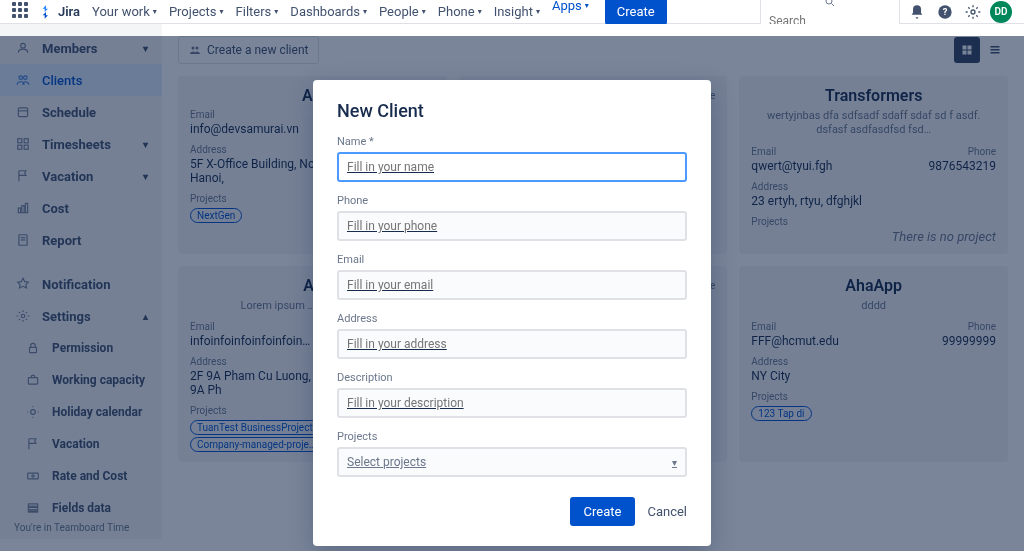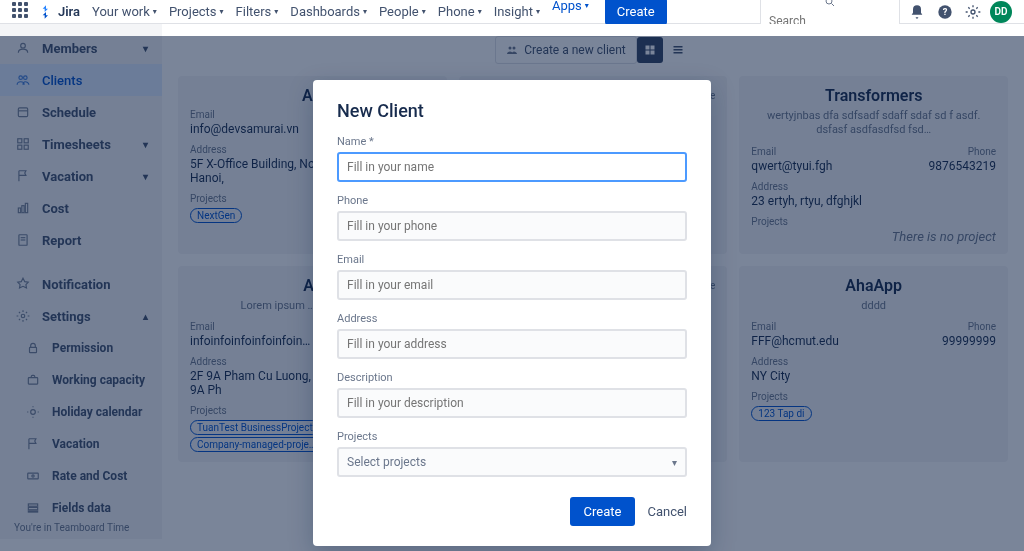--- a/index.html
+++ b/index.html
@@ -26,21 +26,21 @@
 .sidebar { width: 162px; background: #f4f5f7; padding: 8px 0; font-size: 13px; color: #42526e; position: relative; }
 .sidebar .item { display: flex; align-items: center; gap: 10px; padding: 7px 14px; cursor: pointer; font-weight: bold; }
 .sidebar .item.sub { padding-left: 24px; font-size: 12px; }
 .sidebar .item.active { background: #deebff; color: #0052cc; font-weight: 500; }
 .sidebar .item .sicon { width: 18px; height: 18px; display: flex; align-items: center; justify-content: center; opacity: 0.7; }
 .sidebar .item .label { flex: 1; }
 .sidebar .item .exp { font-size: 10px; }
 .sidebar .footer { position: absolute; bottom: 6px; left: 14px; font-size: 10px; color: #6b778c; }
 
 .main { flex: 1; background: #fff; padding: 12px 16px; overflow: hidden; }
-.main-header { display: flex; align-items: center; justify-content: center; margin-bottom: 12px; }
+.main-header { display: flex; align-items: center; justify-content: space-between; margin-bottom: 12px; }
 .create-client-btn { background: #fff; border: 1px solid #dfe1e6; padding: 6px 10px; font-size: 12px; color: #42526e; border-radius: 3px; display: flex; align-items: center; gap: 6px; cursor: pointer; }
 .view-toggle { display: flex; gap: 2px; }
 .view-toggle .vbtn { width: 26px; height: 26px; display: flex; align-items: center; justify-content: center; background: #344563; color: #fff; border-radius: 3px; cursor: pointer; }
 .view-toggle .vbtn.off { background: transparent; color: #42526e; }
 
 .cards { display: grid; grid-template-columns: 1fr 1fr 1fr; gap: 12px; }
 .card { background: #f4f5f7; border-radius: 4px; padding: 10px 12px; font-size: 11px; color: #6b778c; }
 .card .title { text-align: center; font-size: 16px; font-weight: 600; color: #172b4d; margin-bottom: 4px; }
 .card .desc { text-align: center; font-size: 11px; color: #6b778c; margin-bottom: 8px; line-height: 1.3; }
 .card .row { display: flex; justify-content: space-between; gap: 10px; margin-bottom: 8px; }
@@ -48,21 +48,21 @@
 .card .flabel { font-size: 10px; color: #6b778c; margin-bottom: 2px; }
 .card .fval { font-size: 12px; color: #172b4d; }
 .card .empty { font-style: italic; color: #6b778c; font-size: 13px; text-align: right; }
 .card .tag { display: inline-block; border: 1px solid #0052cc; color: #0052cc; font-size: 10px; padding: 1px 6px; border-radius: 10px; margin-right: 4px; margin-top: 2px; }
 
 
 .blanket { position: absolute; inset: 36px 0 0 0; background: rgba(9, 30, 66, 0.54); }
 .modal { position: absolute; top: 80px; left: 50%; transform: translateX(-50%); width: 398px; background: #fff; border-radius: 4px; padding: 20px 24px; box-shadow: 0 8px 24px rgba(9,30,66,0.25); }
 .modal h2 { font-size: 18px; color: #172b4d; margin-bottom: 14px; font-weight: 500; }
 .modal .mlabel { font-size: 11px; color: #6b778c; margin-bottom: 4px; display: block; }
-.modal input, .modal .select { width: 100%; border: 2px solid #dfe1e6; border-radius: 3px; padding: 6px 8px; font-size: 12px; color: #172b4d; background: #fafbfc; margin-bottom: 12px; outline: none; }
+.modal input, .modal .select { width: 100%; border: 2px solid #dfe1e6; border-radius: 3px; padding: 6px 8px; font-size: 12px; color: #172b4d; background: #fafbfc; margin-bottom: 12px; outline: none; text-decoration: underline; }
 .modal input.focused { border-color: #4c9aff; background: #fff; }
 .modal .select { display: flex; justify-content: space-between; align-items: center; cursor: pointer; color: #6b778c; }
 .modal .actions { display: flex; justify-content: flex-end; gap: 12px; margin-top: 20px; }
 .modal .btn-primary { background: #0052cc; color: #fff; border: none; padding: 7px 14px; border-radius: 3px; font-size: 13px; cursor: pointer; }
 .modal .btn-link { background: none; border: none; color: #42526e; font-size: 13px; cursor: pointer; }
 
 svg { display: block; }
 </style>
 </head>
 <body>

